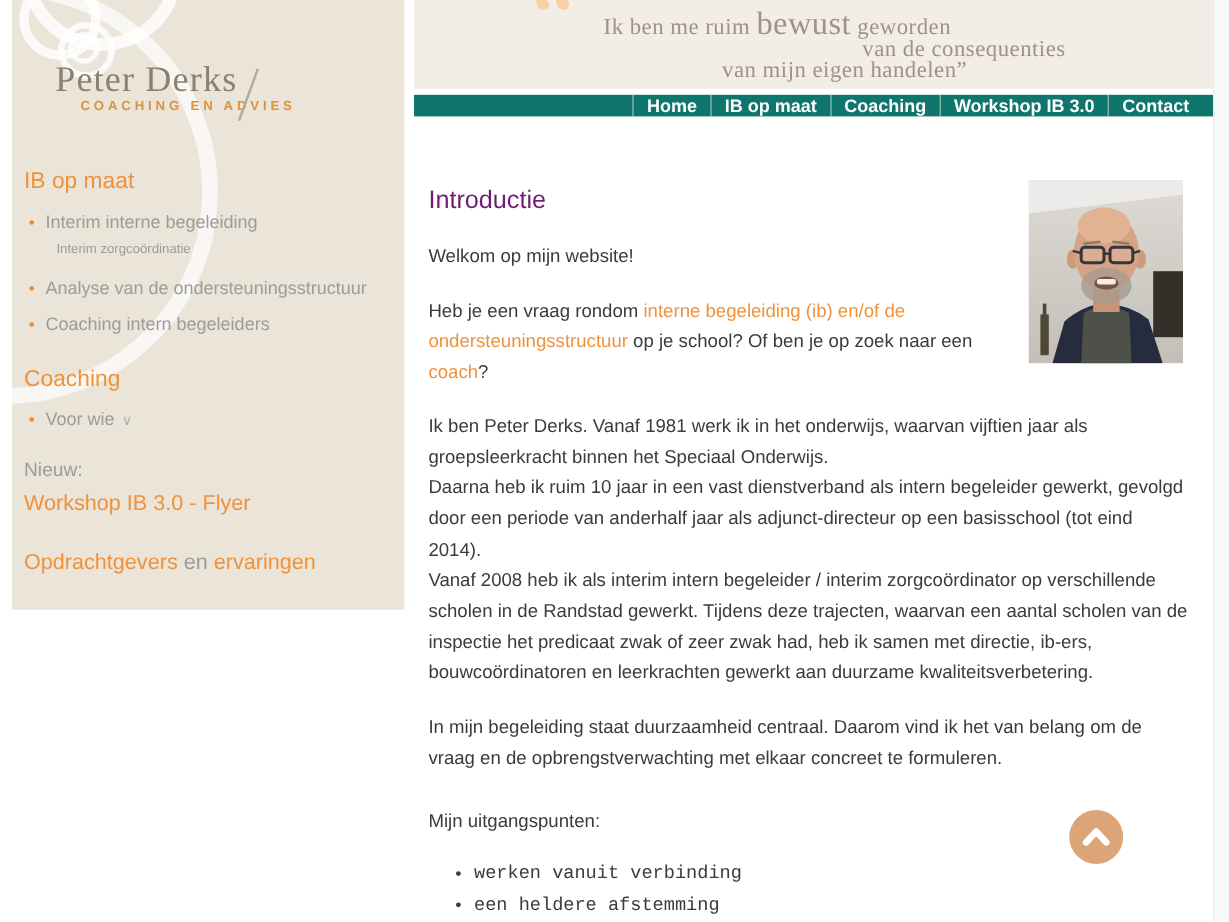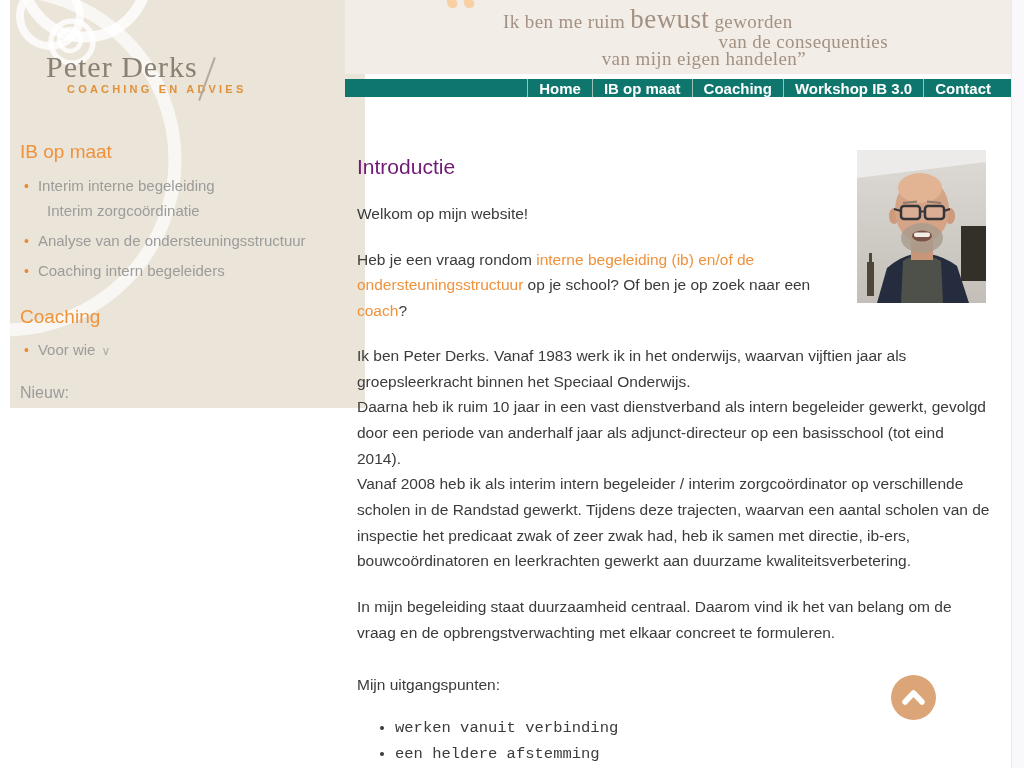--- a/index.html
+++ b/index.html
@@ -1,32 +1,32 @@
 <!DOCTYPE html>
 <html><head>
 <meta charset="utf-8">
 <style>
   html,body{margin:0;padding:0;}
   body{
     width:1024px;height:768px;position:relative;overflow:hidden;
     background:#ffffff;font-family:"Liberation Sans",sans-serif;color:#3b3b3b;
   }
   
-  .left-col{position:absolute;left:10px;top:0;width:327px;height:408px;background:#eae4d9;overflow:hidden;padding-left:28px;}
+  .left-col{position:absolute;left:10px;top:0;width:327px;height:508px;background:#eae4d9;overflow:hidden;}
   .spiral{position:absolute;left:0;top:0;pointer-events:none;}
   .logo-name{position:absolute;left:36px;top:50px;font-family:"Liberation Serif",serif;
     font-size:30px;color:#8a8173;letter-spacing:1px;white-space:nowrap;}
   .logo-tagline{position:absolute;left:57px;top:83px;font-size:11px;font-weight:bold;
     color:#e0913b;letter-spacing:3.2px;white-space:nowrap;}
   .logo-slash{position:absolute;left:196px;top:56px;width:2px;height:46px;background:#b3aa9d;transform:rotate(20deg);}
   .sb-head{position:absolute;left:10px;font-size:19px;color:#f0923a;cursor:pointer;}
   .sb-item{position:absolute;left:14px;font-size:15px;color:#9c9c9a;white-space:nowrap;}
   .sb-bullet{color:#e98b2d;margin-right:9px;font-size:14px;}
   .sb-link{cursor:pointer;}
-  .sb-sub{position:absolute;left:37px;font-size:15px;color:#9c9c9a;cursor:pointer;}
+  .sb-sub{position:absolute;left:37px;font-size:11px;color:#9c9c9a;cursor:pointer;}
   .sb-chevron{color:#aeaeac;font-size:12px;margin-left:6px;}
   .sb-muted{position:absolute;left:10px;font-size:16px;color:#9c9c9a;}
   .sb-big-link{position:absolute;left:10px;font-size:18px;color:#f0923a;cursor:pointer;white-space:nowrap;}
   .sb-inline-gray{color:#9c9c9a;}
   
   .header-quote{position:absolute;left:345px;top:0;width:666px;height:74px;background:#f2ede6;
     font-family:"Liberation Serif",serif;color:#a39183;}
   .q-mark{position:absolute;left:98px;top:-26px;font-size:82px;color:#f8d0a4;line-height:1;letter-spacing:-6px;}
   .q-line1{position:absolute;left:158px;top:4px;font-size:19px;letter-spacing:0.4px;white-space:nowrap;}
   .q-emph{font-size:27px;}
@@ -116,21 +116,21 @@
   <div class="nav-item">Contact</div>
 </div>
 
 <div class="right-strip"></div>
 
 <div class="main">
   <h1>Introductie</h1>
   <p class="p-welcome">Welkom op mijn website!</p>
   <p class="p-question"><span>Heb je een vraag rondom </span><a class="body-link">interne begeleiding (ib) en/of de ondersteuningsstructuur</a><span> op je school? Of ben je op zoek naar een </span><a class="body-link">coach</a><span>?</span></p>
   <div class="p-bio">
-    <div>Ik ben Peter Derks. Vanaf 1983 werk ik in het onderwijs, waarvan vijftien jaar als groepsleerkracht binnen het Speciaal Onderwijs.</div>
+    <div>Ik ben Peter Derks. Vanaf 1981 werk ik in het onderwijs, waarvan vijftien jaar als groepsleerkracht binnen het Speciaal Onderwijs.</div>
     <div>Daarna heb ik ruim 10 jaar in een vast dienstverband als intern begeleider gewerkt, gevolgd door een periode van anderhalf jaar als adjunct-directeur op een basisschool (tot eind 2014).</div>
     <div>Vanaf 2008 heb ik als interim intern begeleider / interim zorgcoördinator op verschillende scholen in de Randstad gewerkt. Tijdens deze trajecten, waarvan een aantal scholen van de inspectie het predicaat zwak of zeer zwak had, heb ik samen met directie, ib-ers, bouwcoördinatoren en leerkrachten gewerkt aan duurzame kwaliteitsverbetering.</div>
   </div>
   <p class="p-duurzaam">In mijn begeleiding staat duurzaamheid centraal. Daarom vind ik het van belang om de vraag en de opbrengstverwachting met elkaar concreet te formuleren.</p>
   <p class="p-uitgang">Mijn uitgangspunten:</p>
   <ul>
     <li>werken vanuit verbinding</li>
     <li>een heldere afstemming</li>
   </ul>
 </div>

